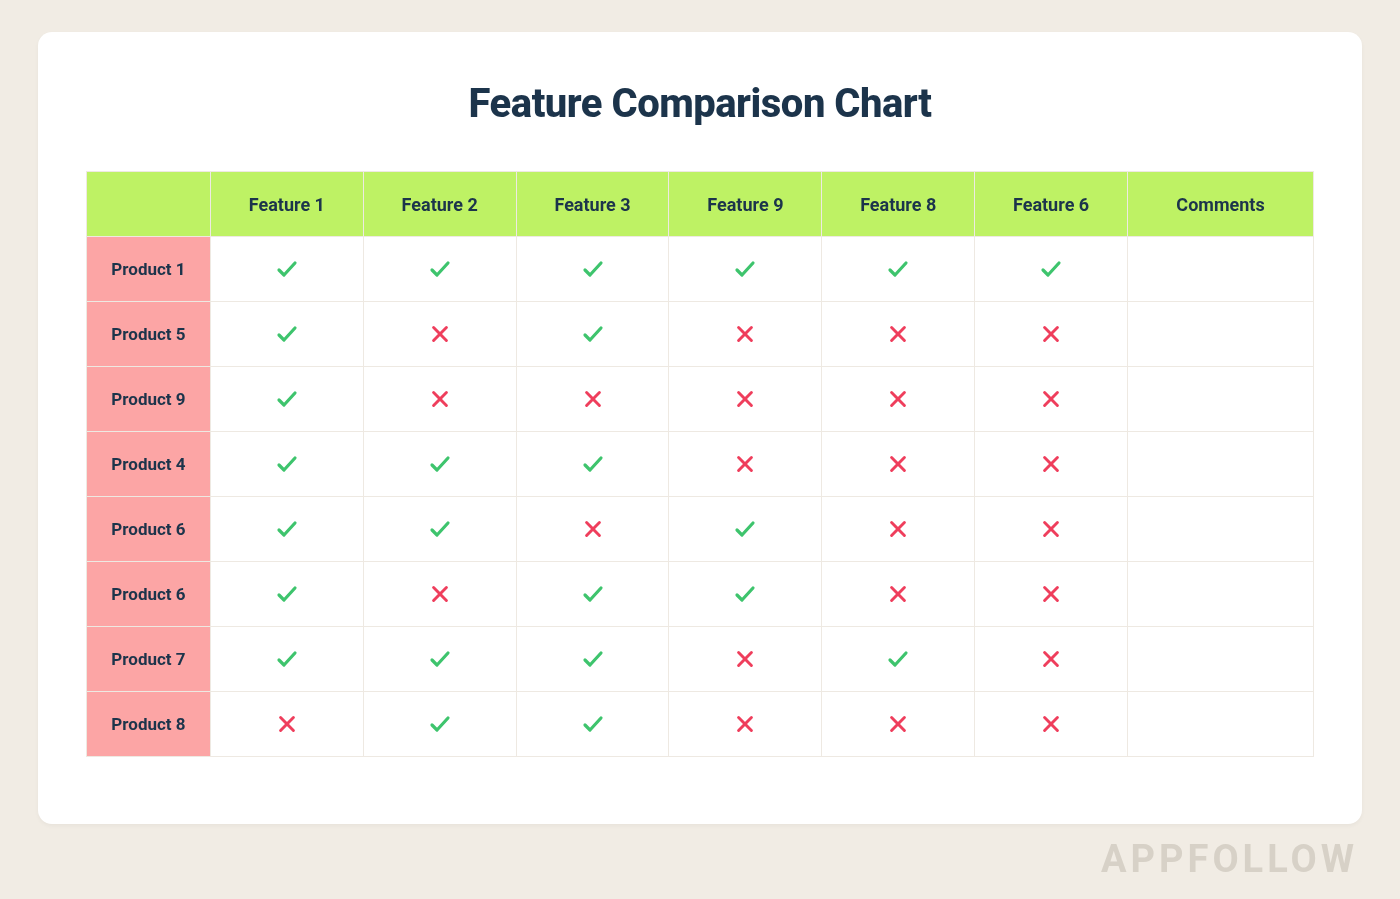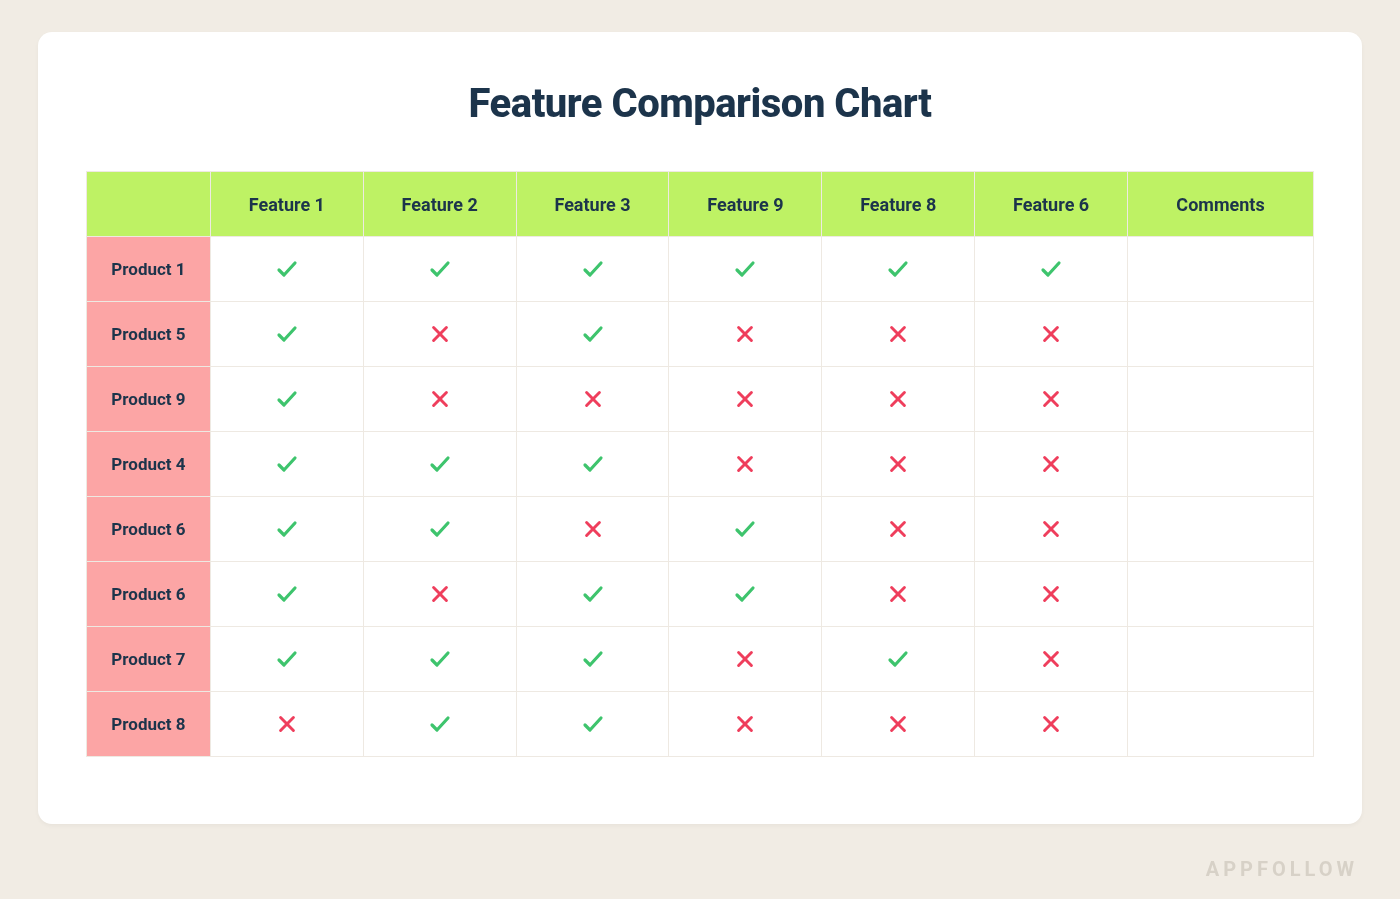--- a/index.html
+++ b/index.html
@@ -55,21 +55,21 @@
     font-weight: 700;
   }
   .col-product { width: 120px; }
   .col-feature { width: 148px; }
   .col-comments { width: 180px; }
   .icon { display: inline-block; vertical-align: middle; }
   .watermark {
     position: absolute;
     right: 42px;
     bottom: 18px;
-    font-size: 20px;
+    font-size: 38px;
     font-weight: 700;
     letter-spacing: 4px;
     color: #d7d1c7;
     margin-top: 32px;
   }
 </style>
 </head>
 <body>
 
 <div class="card">

